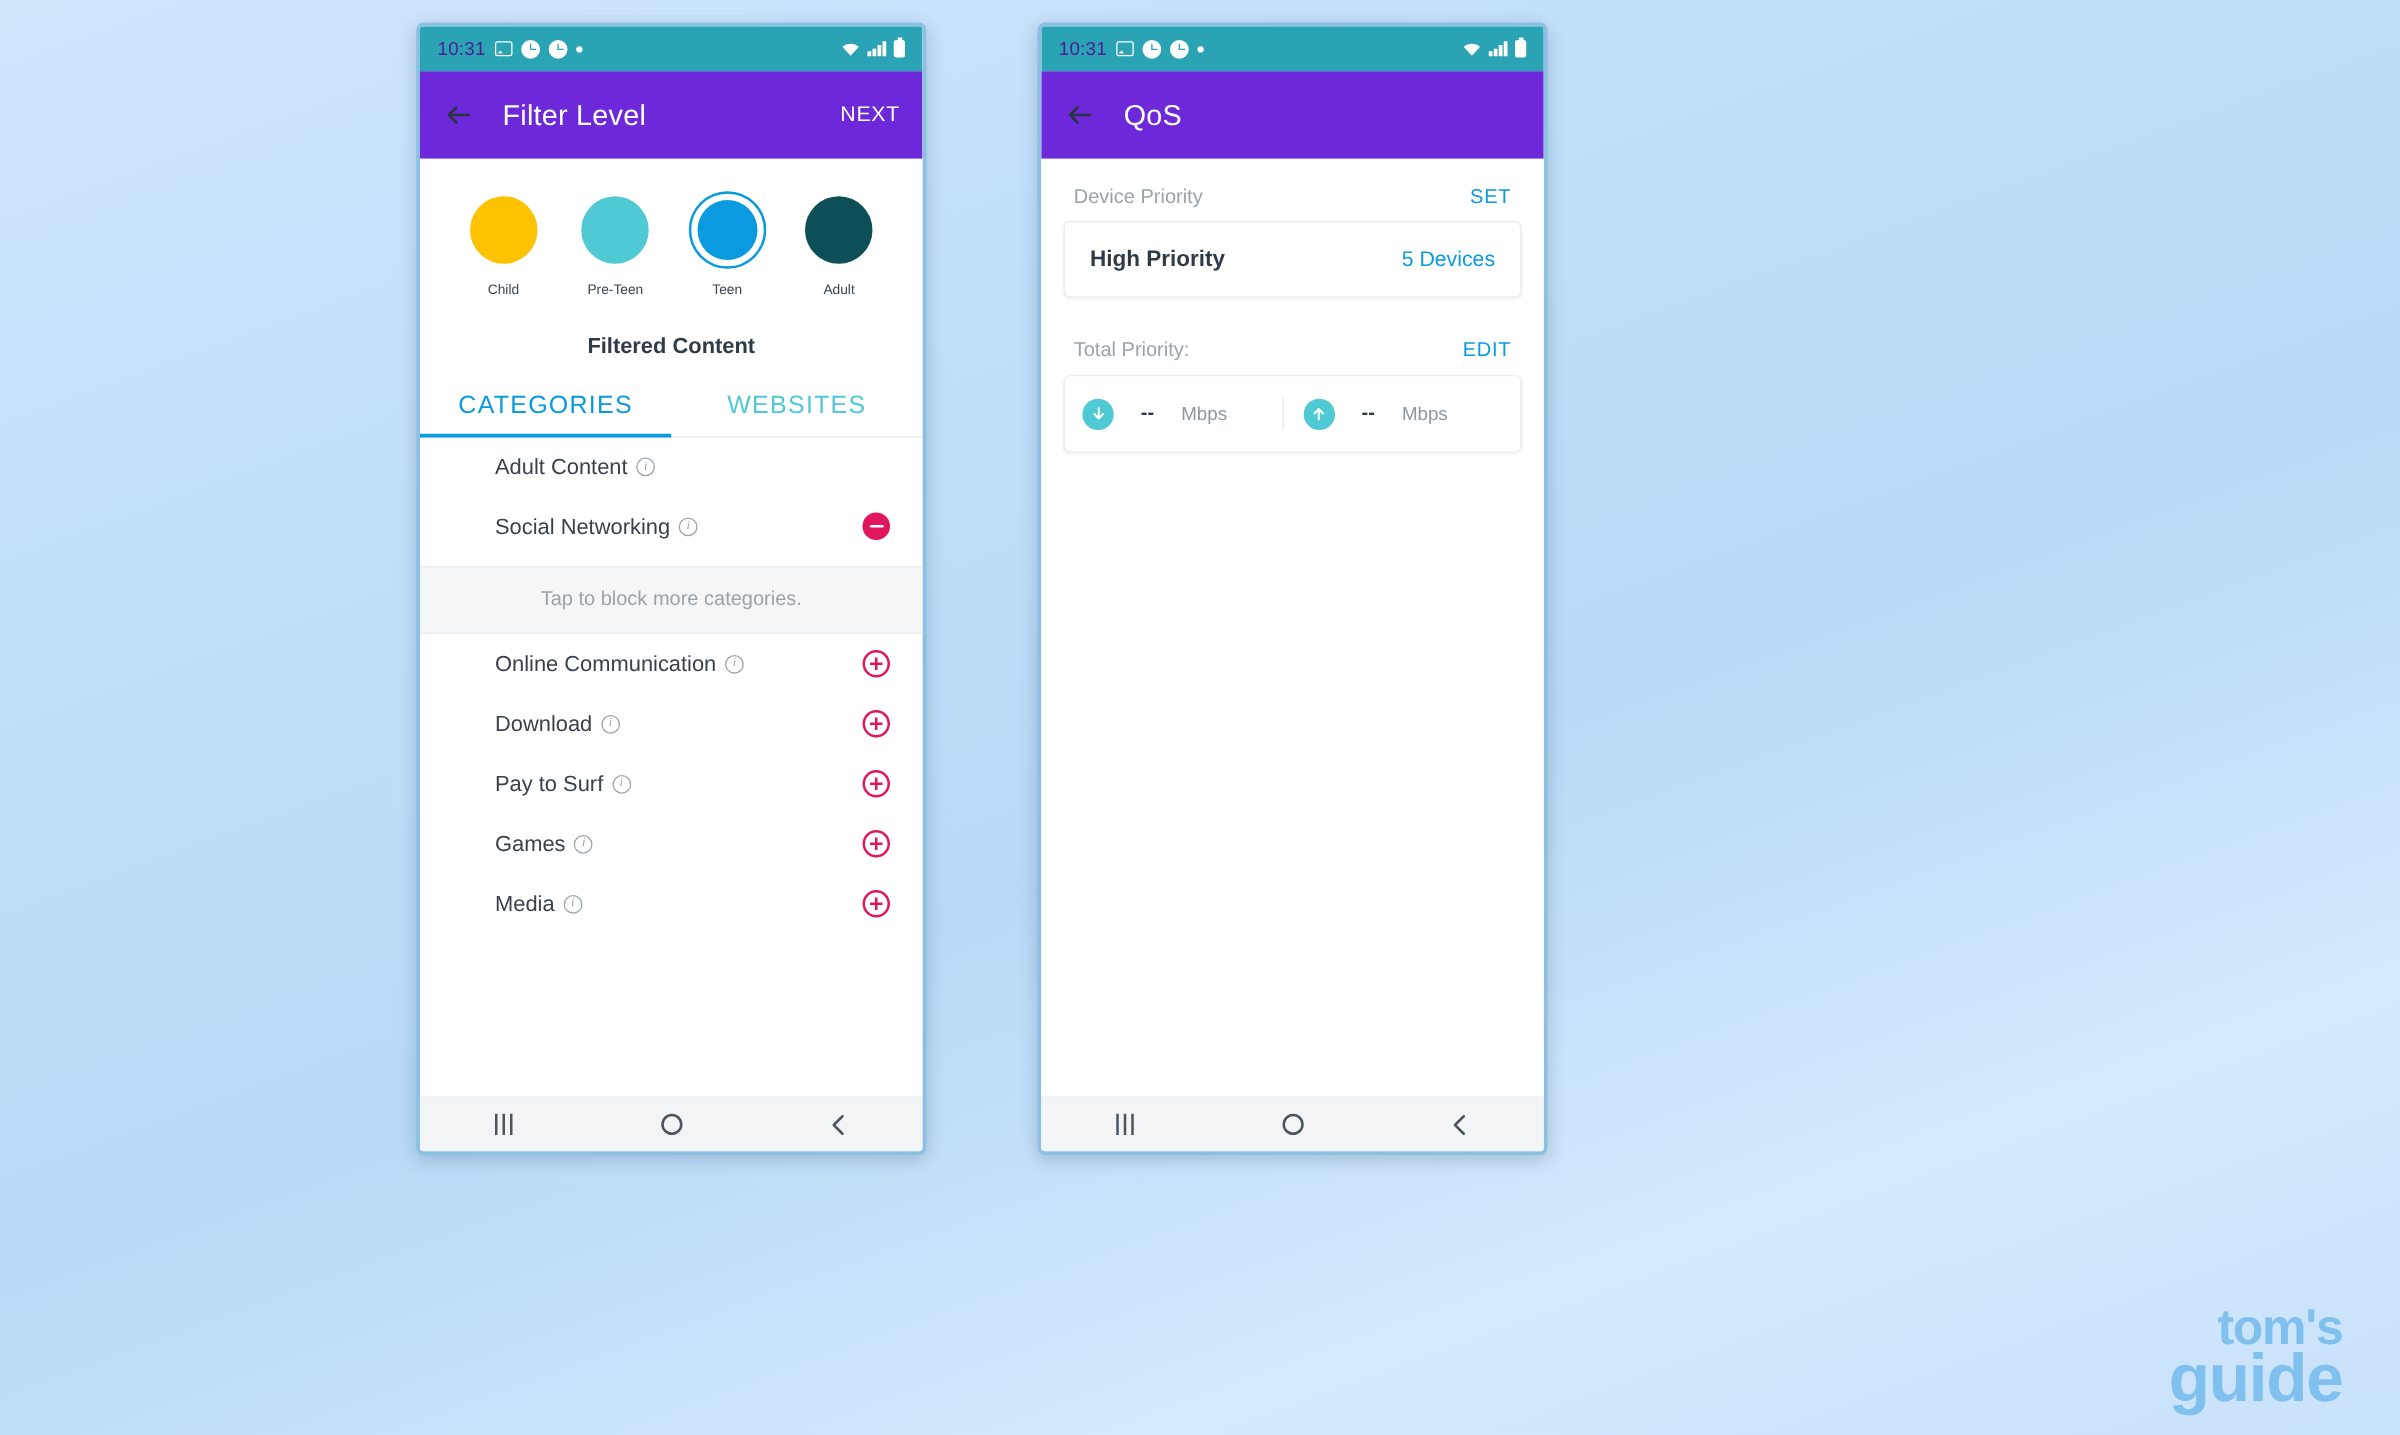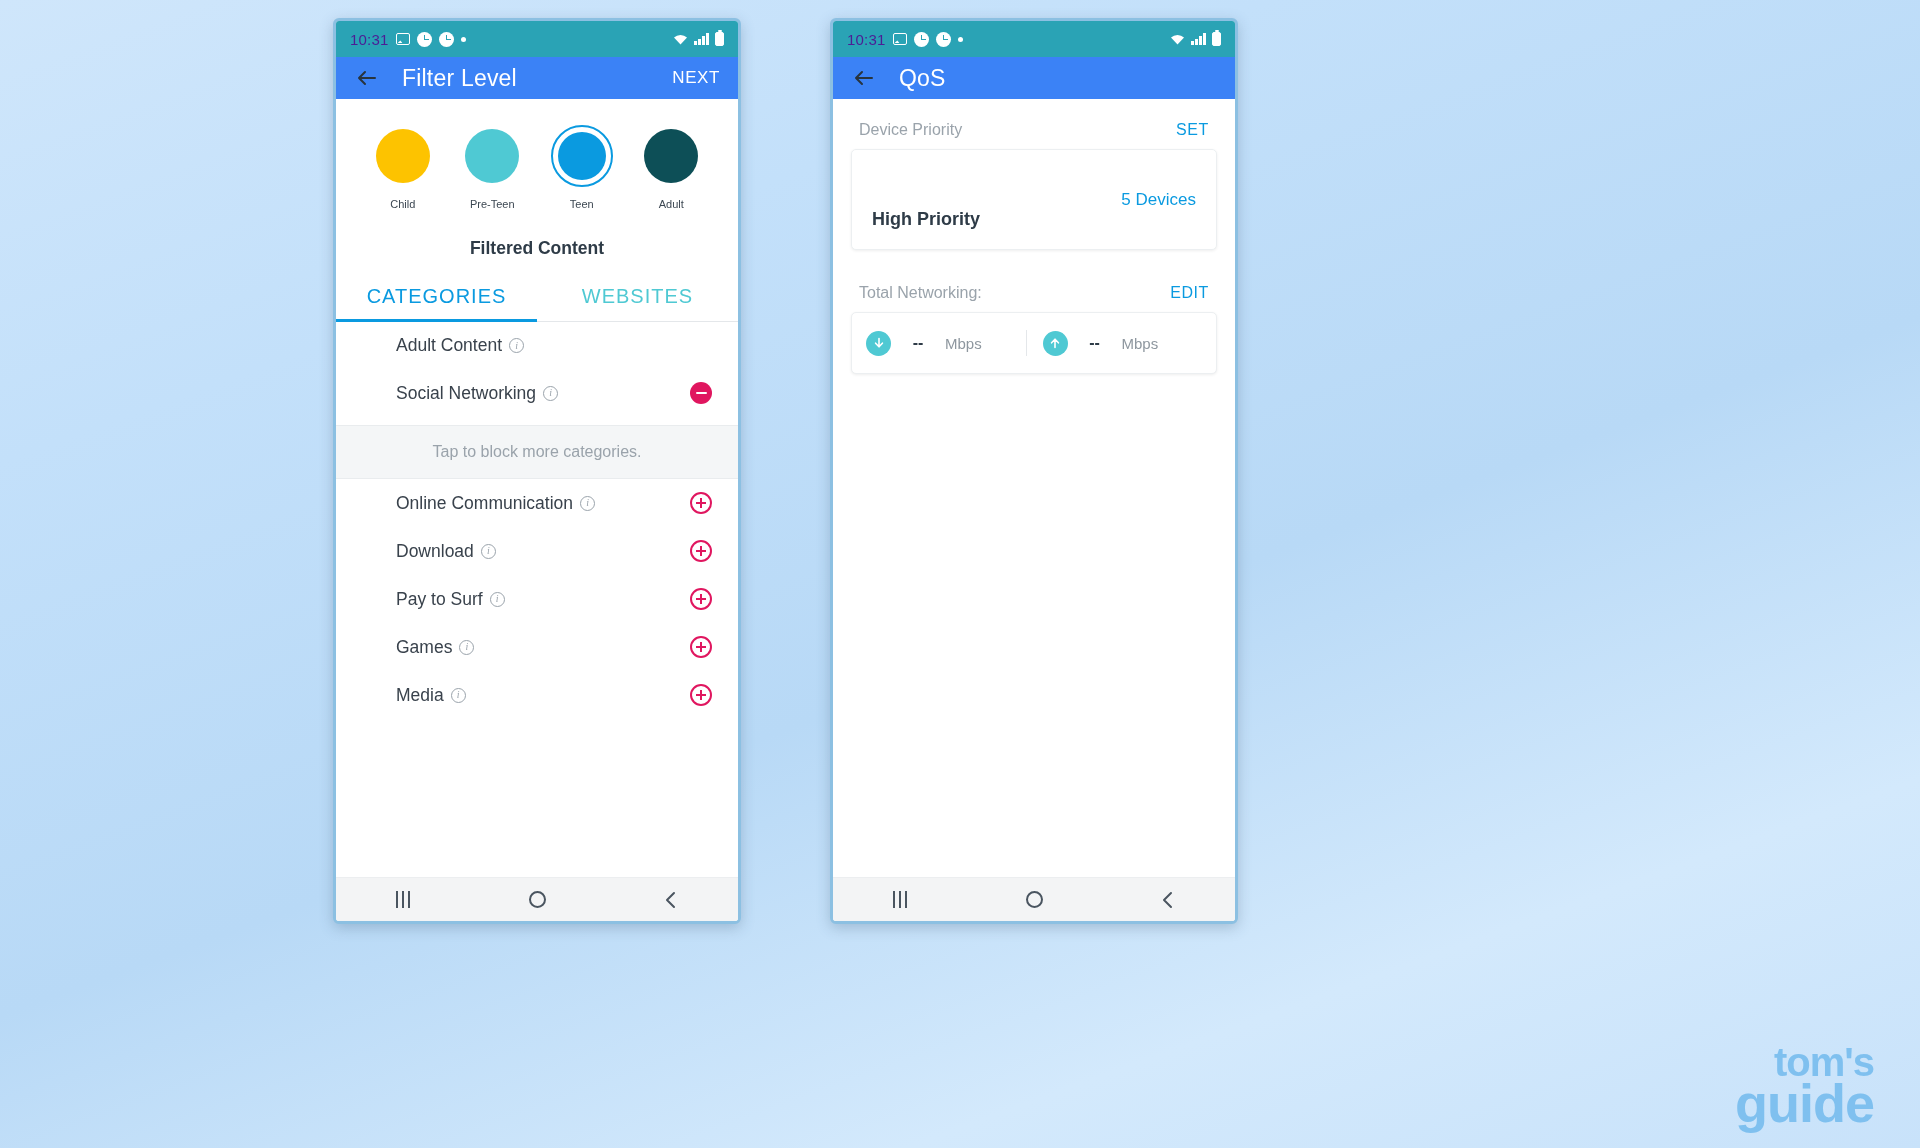--- a/index.html
+++ b/index.html
@@ -49,21 +49,21 @@
   .ico-signal { display: flex; align-items: flex-end; gap: 1.5px; height: 12px; }
   .ico-signal i { width: 2.6px; background: #fff; display:block; }
   .ico-signal i:nth-child(1){height:4px}
   .ico-signal i:nth-child(2){height:6.5px}
   .ico-signal i:nth-child(3){height:9px}
   .ico-signal i:nth-child(4){height:12px}
   .ico-batt { width: 9px; height: 14px; border: 1.5px solid #fff; border-radius: 2px; position: relative; background:#fff; }
   .ico-batt::before { content:""; position:absolute; top:-3.5px; left:2px; width:4px; height:2px; background:#fff; border-radius:1px; }
 
   .appbar {
-    height: 42px; background: #3b82f6;
+    height: 70px; background: #6d28d9;
     display: flex; align-items: center; gap: 22px;
     padding: 0 18px; flex: 0 0 auto;
   }
   .back-arrow { width: 26px; height: 26px; flex: 0 0 auto; cursor: pointer; }
   .appbar-title { font-size: 23px; color: #ffffff; font-weight: 400; letter-spacing:.2px; }
   .appbar-action { margin-left: auto; font-size: 17px; color: #fff; letter-spacing: .6px; cursor: pointer; }
 
   .screen { flex: 1 1 auto; background: #ffffff; overflow: hidden; position: relative; }
 
   
@@ -109,21 +109,21 @@
 
   
   .qos-head { display: flex; align-items: baseline; padding: 22px 26px 10px; }
   .qos-head-label { font-size: 16px; color: #9aa3ab; }
   .qos-head-action { margin-left: auto; font-size: 16px; color: #0a9ae0; letter-spacing:.6px; cursor:pointer; }
   .card {
     margin: 0 18px; background:#fff; border:1px solid #eceff1; border-radius: 5px;
     box-shadow: 0 1px 3px rgba(0,0,0,.07);
   }
   .card-row { display:flex; align-items:center; padding: 19px 20px; }
-  .card-title { font-size: 18px; color: #2e3b47; font-weight: bold; margin-top: 40px; }
+  .card-title { font-size: 18px; color: #2e3b47; font-weight: bold; }
   .card-value { margin-left:auto; font-size: 17px; color: #0a9ae0; }
   .bw-row { display: flex; align-items: center; padding: 17px 14px; }
   .bw-group { display: flex; align-items: center; flex: 1; gap: 14px; }
   .bw-icon { width: 25px; height: 25px; border-radius: 50%; background:#4fc9d3;
              display:flex; align-items:center; justify-content:center; flex:0 0 auto; }
   .bw-val { font-size: 16px; color: #2e3b47; font-weight: bold; min-width: 26px; text-align:center; }
   .bw-unit { font-size: 15px; color: #8e979f; }
   .bw-div { width: 1px; height: 26px; background: #e4e7ea; }
 
   
@@ -323,21 +323,21 @@
     </div>
 
     <div class="card">
       <div class="card-row">
         <span class="card-title">High Priority</span>
         <span class="card-value">5 Devices</span>
       </div>
     </div>
 
     <div class="qos-head" style="padding-top:34px;">
-      <span class="qos-head-label">Total Networking:</span>
+      <span class="qos-head-label">Total Priority:</span>
       <span class="qos-head-action">EDIT</span>
     </div>
 
     <div class="card">
       <div class="bw-row">
         <div class="bw-group">
           <span class="bw-icon">
             <svg width="14" height="14" viewBox="0 0 14 14">
                 <path d="M7 2.5v8M3.6 7.2 7 10.8l3.4-3.6" stroke="#fff" stroke-width="1.6" fill="none" stroke-linecap="round" stroke-linejoin="round"></path>
               </svg>

